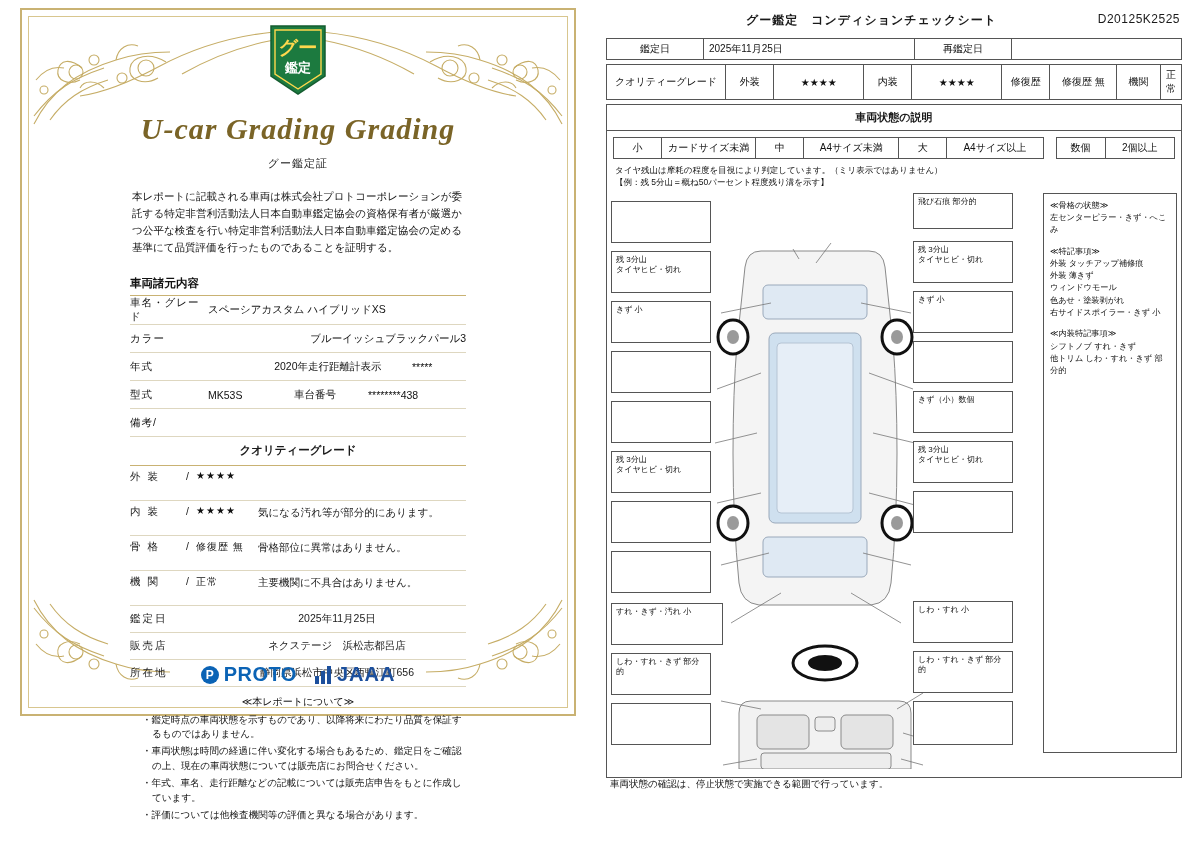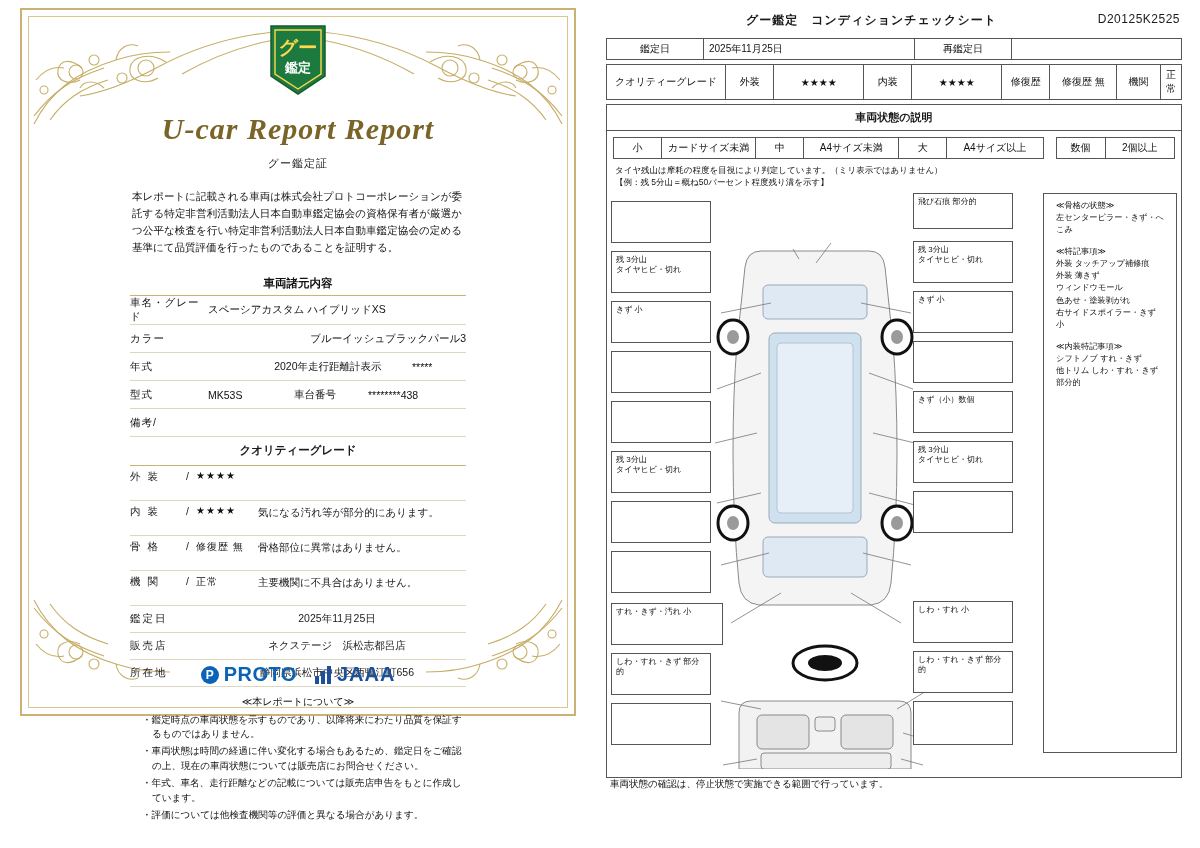--- a/index.html
+++ b/index.html
@@ -39,21 +39,21 @@
   }
   .title-sub{
     position:absolute;top:146px;left:0;right:0;text-align:center;
     font-size:11px;color:#222;letter-spacing:1px;
   }
   .lead{
     position:absolute;left:110px;top:178px;width:330px;
     font-size:10.5px;line-height:1.62;color:#111;text-align:justify;
   }
   .sec-title{
-    text-align:center;font-size:11.5px;font-weight:bold;color:#111;
+    font-size:11.5px;font-weight:bold;color:#111;
   }
   .spec-wrap{position:absolute;left:108px;top:266px;width:336px;}
   .hr-gold{border:0;border-top:1px solid #c9b273;margin:4px 0 0 0;}
   .row{display:flex;align-items:center;min-height:27px;border-bottom:1px solid #ded7c0;}
   .row .lbl{width:78px;font-size:10.5px;color:#111;letter-spacing:1px;}
   .row .val{flex:1;font-size:10.5px;color:#111;}
   .row .val2{font-size:10.5px;color:#111;}
   .kv-center{text-align:right;}
   .grade-title{margin-top:6px;text-align:center;font-size:11.5px;font-weight:bold;padding-bottom:3px;}
   .grow{display:flex;align-items:flex-start;min-height:30px;border-bottom:1px solid #ded7c0;padding-top:4px;}
@@ -99,21 +99,21 @@
   .size-row{display:flex;padding:6px 6px 0 6px;gap:0;}
   .tire-note{font-size:8.5px;line-height:1.45;padding:5px 6px 4px 8px;color:#111;}
 
   .diagram{position:relative;height:580px;margin:0 4px 4px 4px;}
   .dbox{
     position:absolute;border:1px solid #555;background:#fff;
     font-size:8px;line-height:1.35;padding:3px 4px;color:#111;box-sizing:border-box;
   }
   .side-note{
     position:absolute;right:0;top:0;width:134px;height:560px;border:1px solid #555;
-    font-size:8.2px;line-height:1.5;padding:6px 12px;box-sizing:border-box;color:#111;
+    font-size:8.2px;line-height:1.5;padding:6px 6px;box-sizing:border-box;color:#111;
   }
   .side-note .grp{margin-bottom:9px;}
   .footnote{font-size:9.5px;padding-left:4px;color:#111;}
   svg{display:block;}
 </style>
 </head>
 <body>
 
 <div class="left-page">
   <div class="left-inner"></div>
@@ -192,21 +192,21 @@
     </g>
   </svg>
 
   <svg class="goo-badge" viewBox="0 0 70 72">
     <path d="M8 2 H62 V52 L35 70 L8 52 Z" fill="#1c7a3f" stroke="#145c2f" stroke-width="1.5"></path>
     <path d="M12 6 H58 V50 L35 65 L12 50 Z" fill="none" stroke="#ffd84d" stroke-width="1.4"></path>
     <text x="35" y="30" text-anchor="middle" font-size="19" font-weight="bold" fill="#ffd84d" font-family="'Liberation Sans',sans-serif">グー</text>
     <text x="35" y="48" text-anchor="middle" font-size="13" font-weight="bold" fill="#ffffff" font-family="'Liberation Sans',sans-serif">鑑定</text>
   </svg>
 
-  <div class="title-script">U-car Report Report</div>
+  <div class="title-script">U-car Grading Grading</div>
   <div class="title-sub">グー鑑定証</div>
   <div class="lead">本レポートに記載される車両は株式会社プロトコーポレーションが委託する特定非営利活動法人日本自動車鑑定協会の資格保有者が厳選かつ公平な検査を行い特定非営利活動法人日本自動車鑑定協会の定める基準にて品質評価を行ったものであることを証明する。</div>
 
   <div class="spec-wrap">
     <div class="sec-title">車両諸元内容</div>
     <hr class="hr-gold">
     <div class="row">
       <div class="lbl">車名・グレード</div>
       <div class="val">スペーシアカスタム ハイブリッドXS</div>
     </div>

